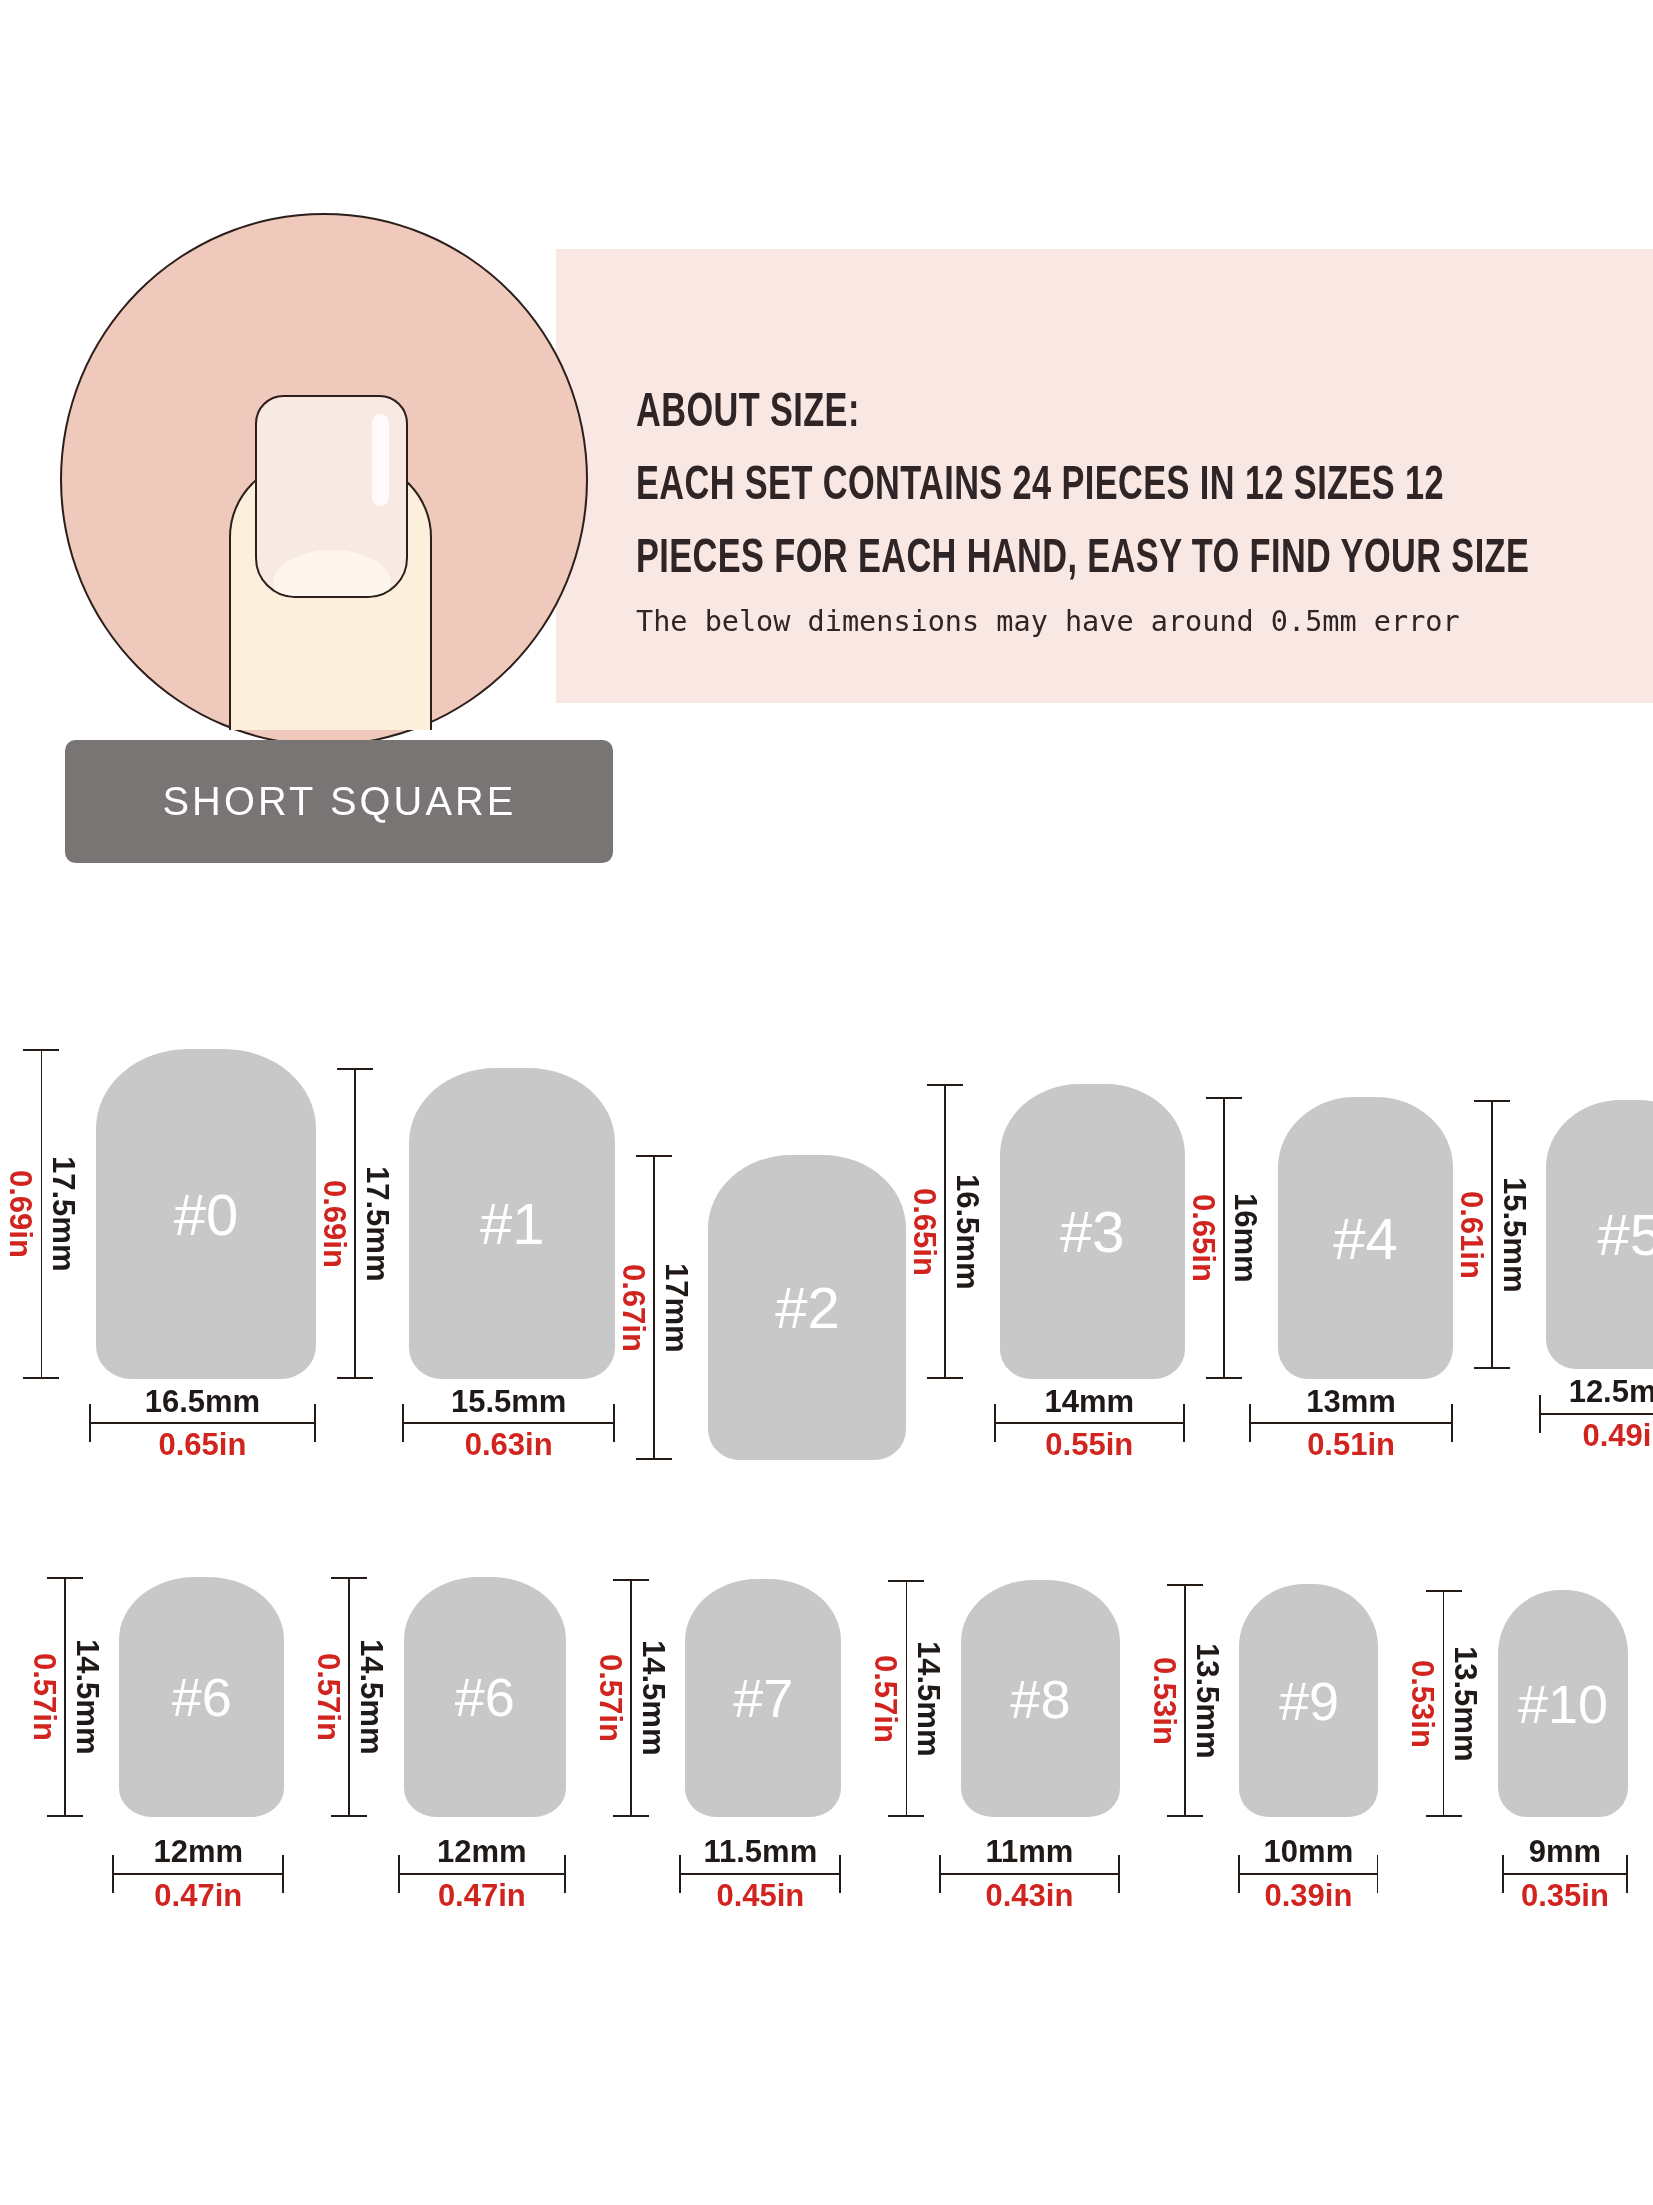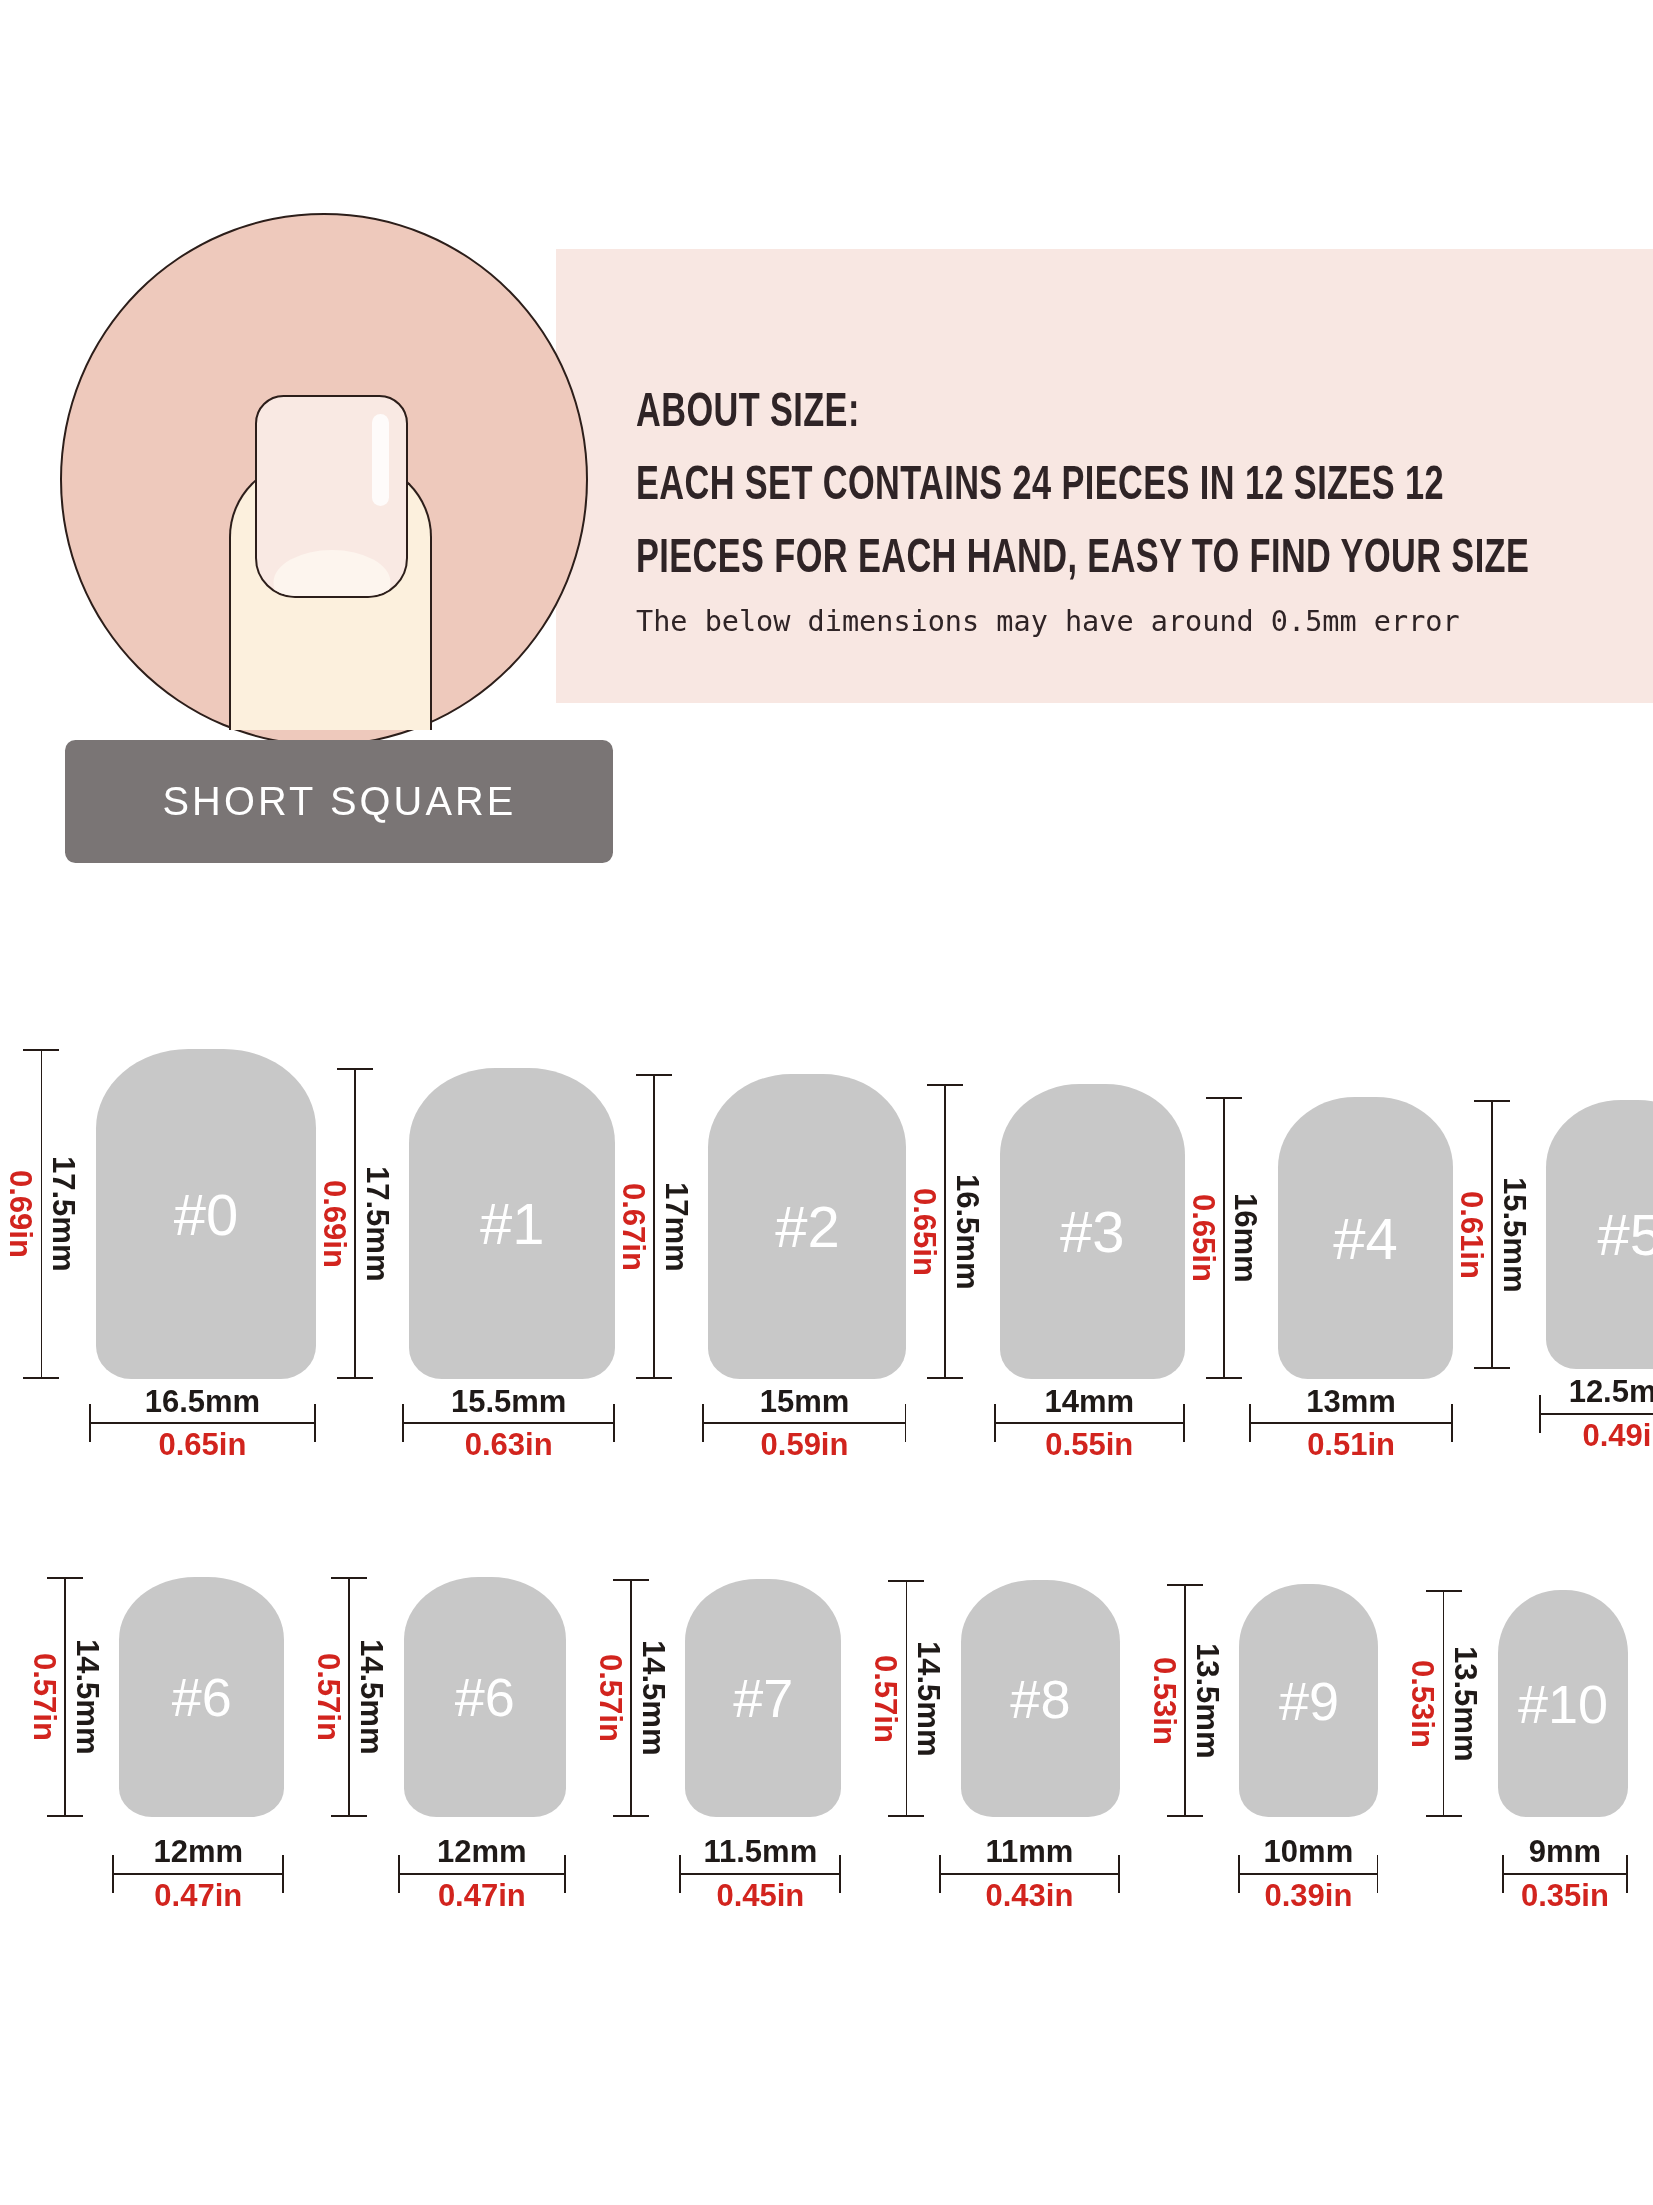--- a/index.html
+++ b/index.html
@@ -121,25 +121,20 @@
       <div class="top">
         <div class="vgroup" style="height:305px">
           <span class="vtext vin">0.67in</span>
           <span class="vline"></span>
           <span class="vtext vmm">17mm</span>
         </div>
         <div class="nail" style="width:198px;height:305px;border-radius:42% 42% 16% 16% / 24% 24% 10% 10%">
           <span>#2</span>
         </div>
       </div>
-      <div class="hgroup" style="width:204px">
-        <span class="hmm">15mm</span>
-        <span class="hline"></span>
-        <span class="hin">0.59in</span>
-      </div>
     </div>
 
     <div class="cell">
       <div class="top">
         <div class="vgroup" style="height:295px">
           <span class="vtext vin">0.65in</span>
           <span class="vline"></span>
           <span class="vtext vmm">16.5mm</span>
         </div>
         <div class="nail" style="width:185px;height:295px;border-radius:43% 43% 17% 17% / 24% 24% 10% 10%">

